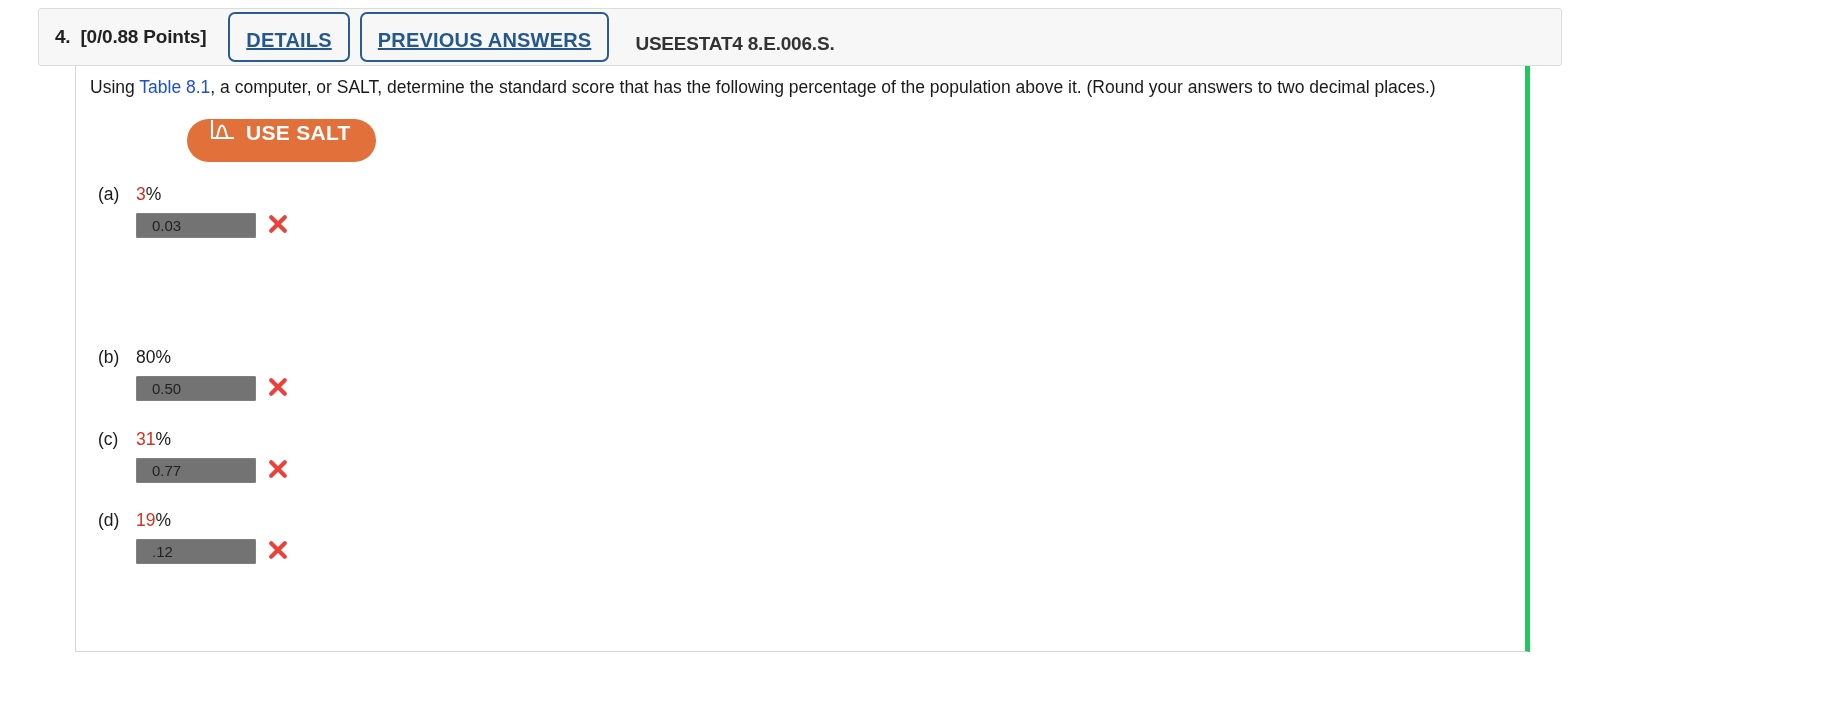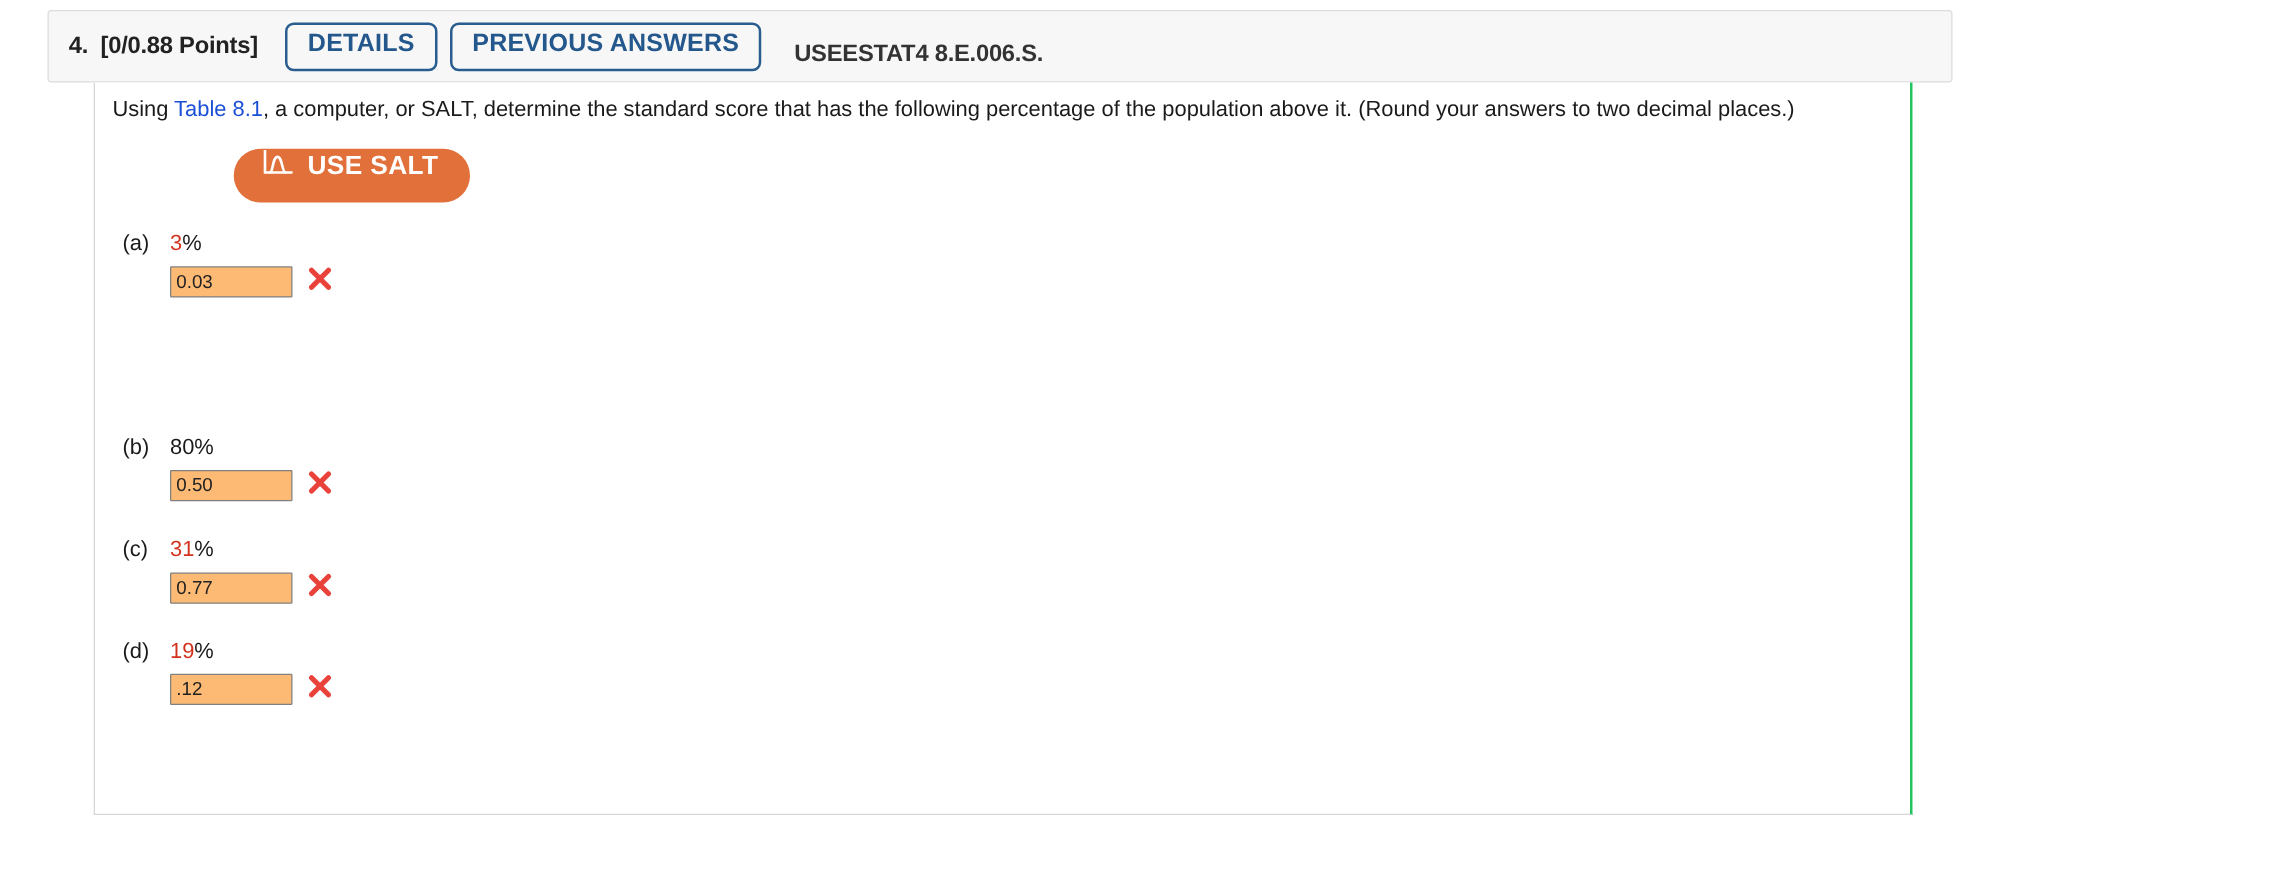--- a/index.html
+++ b/index.html
@@ -41,25 +41,26 @@
   .qnum .pts { margin-left: 10px; }
 
   .hdr-btn {
     border: 2px solid #2a5d8f;
     border-radius: 7px;
     background: #f7f7f7;
     color: #24588c;
     font-size: 20px;
     font-weight: 600;
     letter-spacing: 0.2px;
-    padding: 5px 16px 10px 16px;
+    padding: 16px 16px 10px 16px;
     line-height: 1;
     cursor: pointer;
     white-space: nowrap;
     font-family: "Liberation Sans", sans-serif;
+    text-decoration: underline;
   }
   .hdr-btn.details { margin-left: 22px; }
   .hdr-btn.prevans { margin-left: 10px; }
 
   .qcode {
     margin-left: 26px;
     font-size: 19px;
     font-weight: bold;
     color: #333333;
     white-space: nowrap;
@@ -76,21 +77,21 @@
 
   
   .content-panel {
     position: absolute;
     left: 75px;
     top: 66px;
     width: 1455px;
     height: 586px;
     background: #ffffff;
     border-left: 1px solid #d6d6d6;
-    border-right: 2px solid #22c55e;
+    border-right: 5px solid #22c55e;
     border-bottom: 1px solid #d6d6d6;
     box-sizing: border-box;
   }
 
   .qtext {
     position: absolute;
     left: 14px;
     top: 10px;
     font-size: 17.5px;
     color: #1a1a1a;
@@ -148,23 +149,23 @@
     align-items: center;
   }
   .answer-input {
     width: 88px;
     height: 21px;
     font-size: 15px;
     font-family: "Liberation Sans", sans-serif;
     color: #222222;
     border: 1px solid #808080;
     border-radius: 1px;
-    padding: 1px 4px;
+    padding: 1px 15px;
     box-sizing: content-box;
-    background: #fdba74;
+    background: #737373;
     outline: none;
   }
   .xmark {
     margin-left: 12px;
     display: block;
   }
 
   
   .need-help {
     position: absolute;

